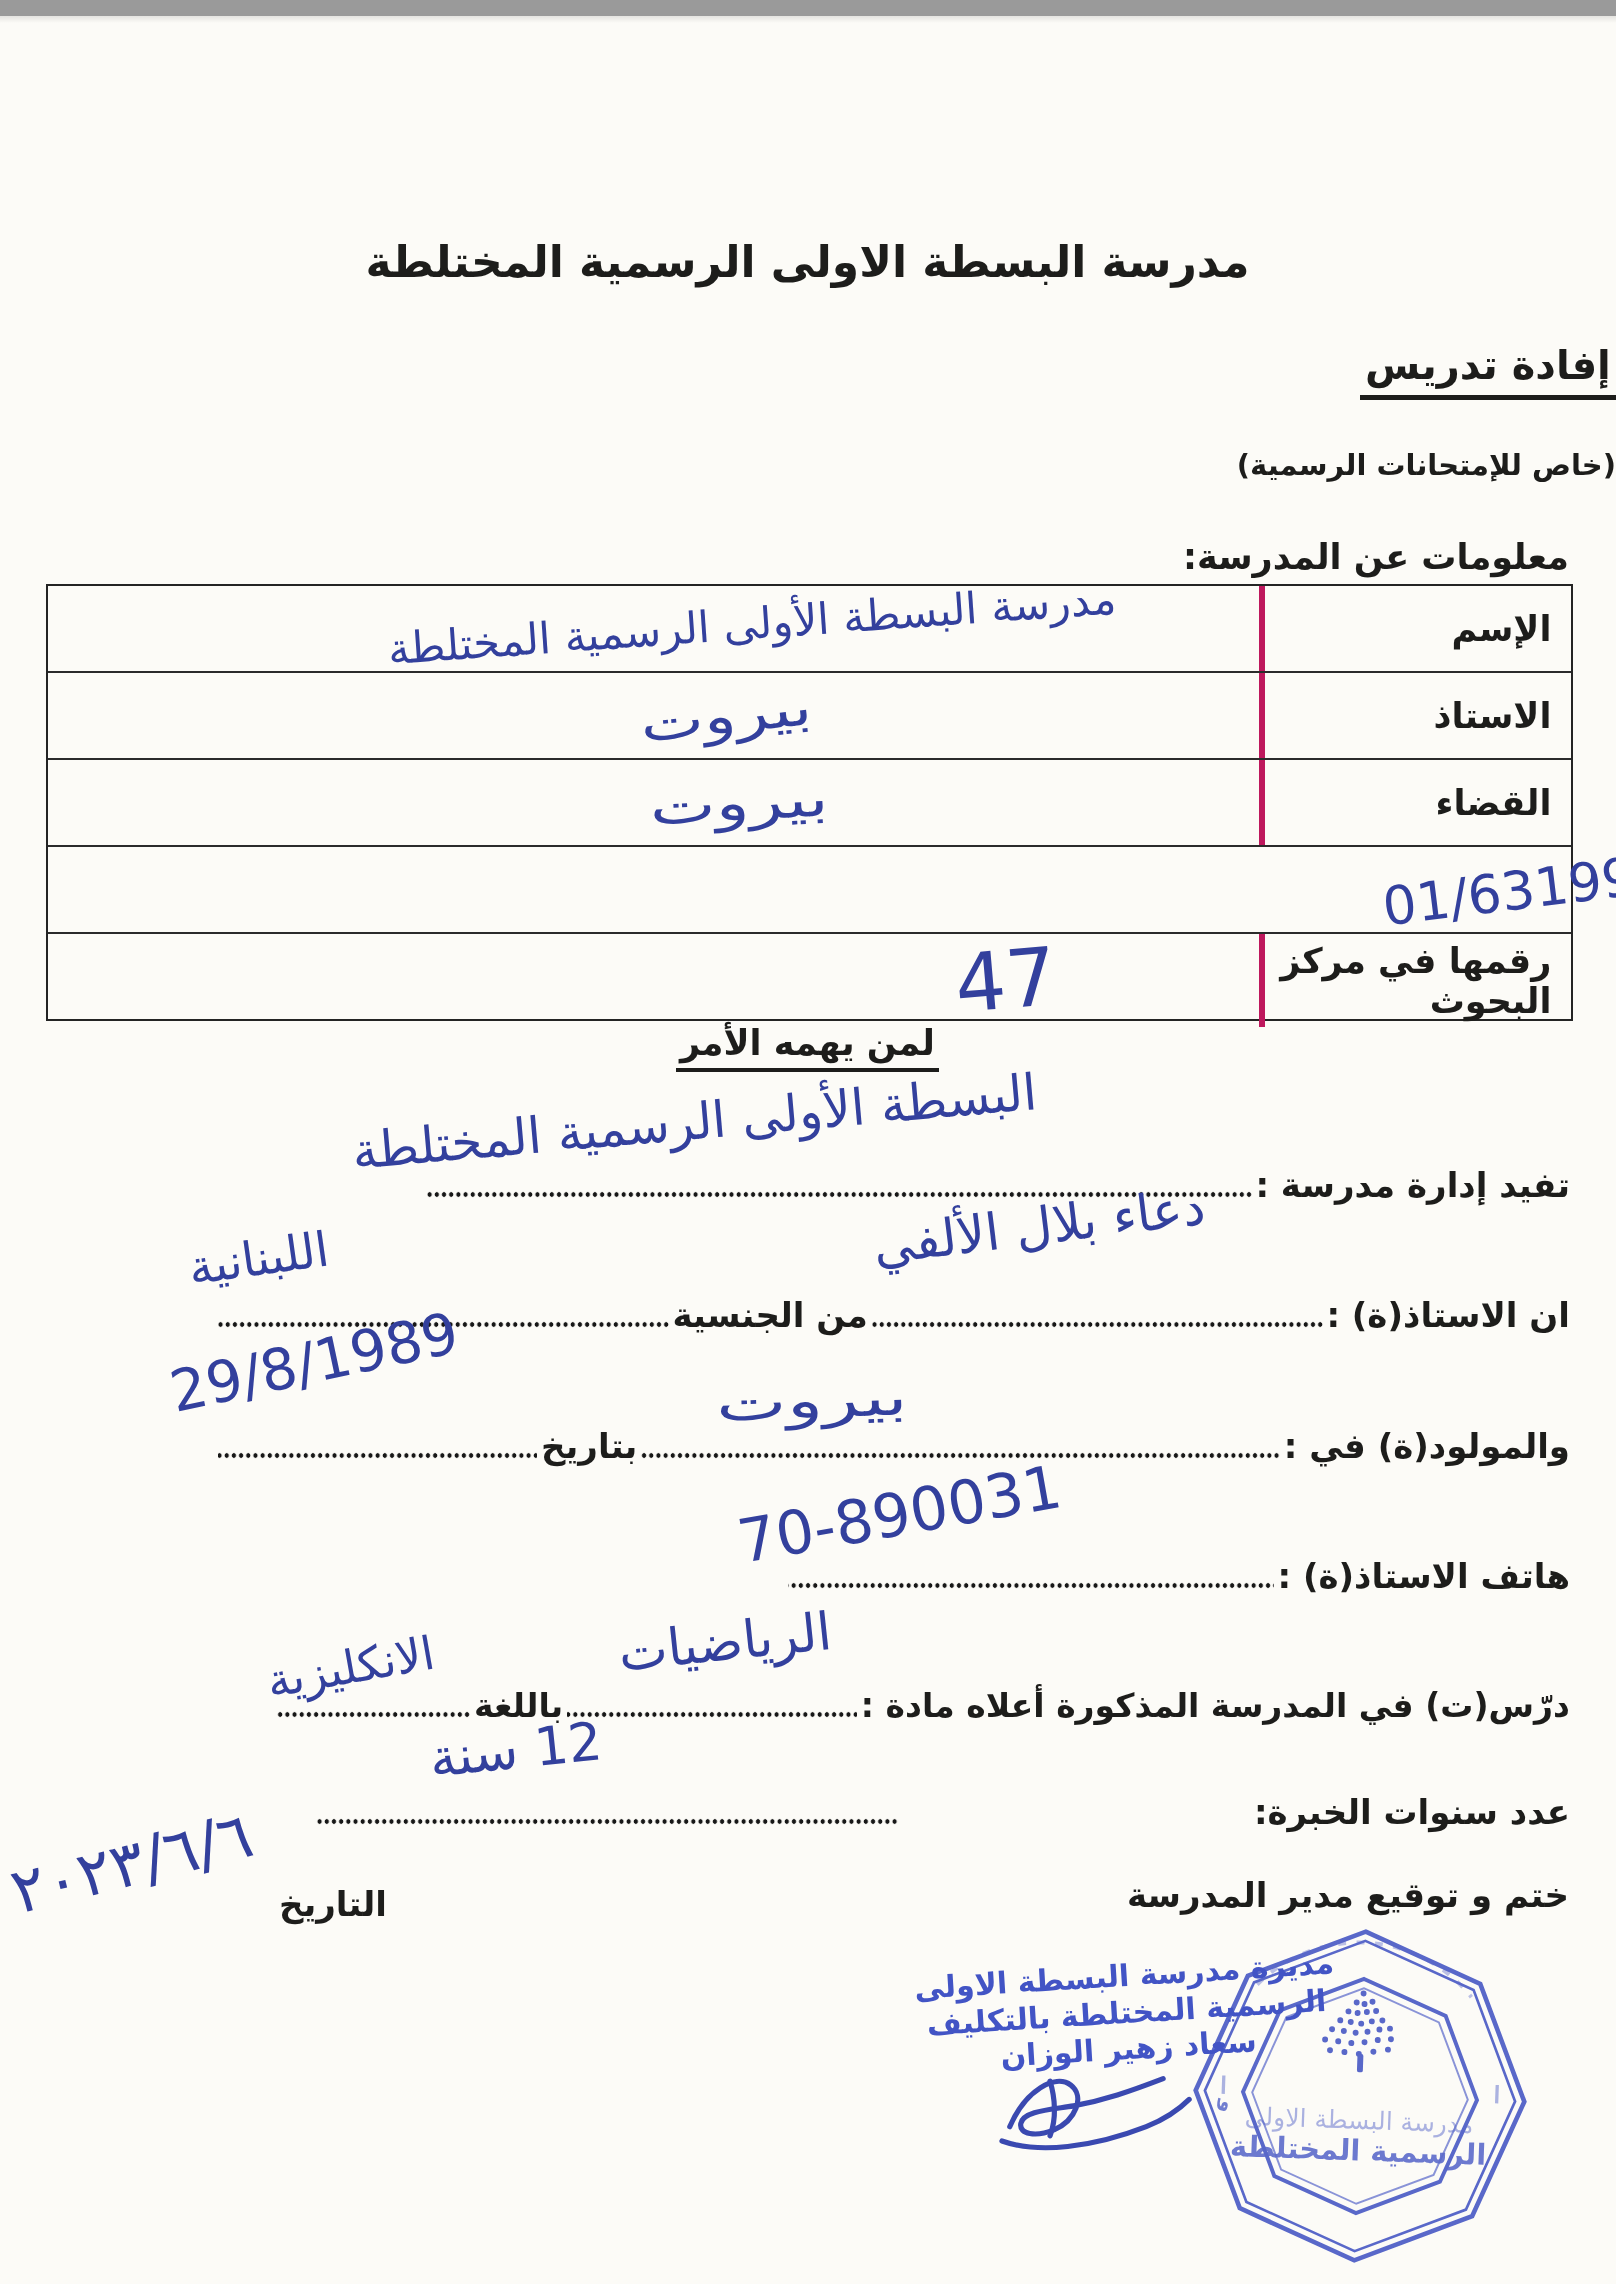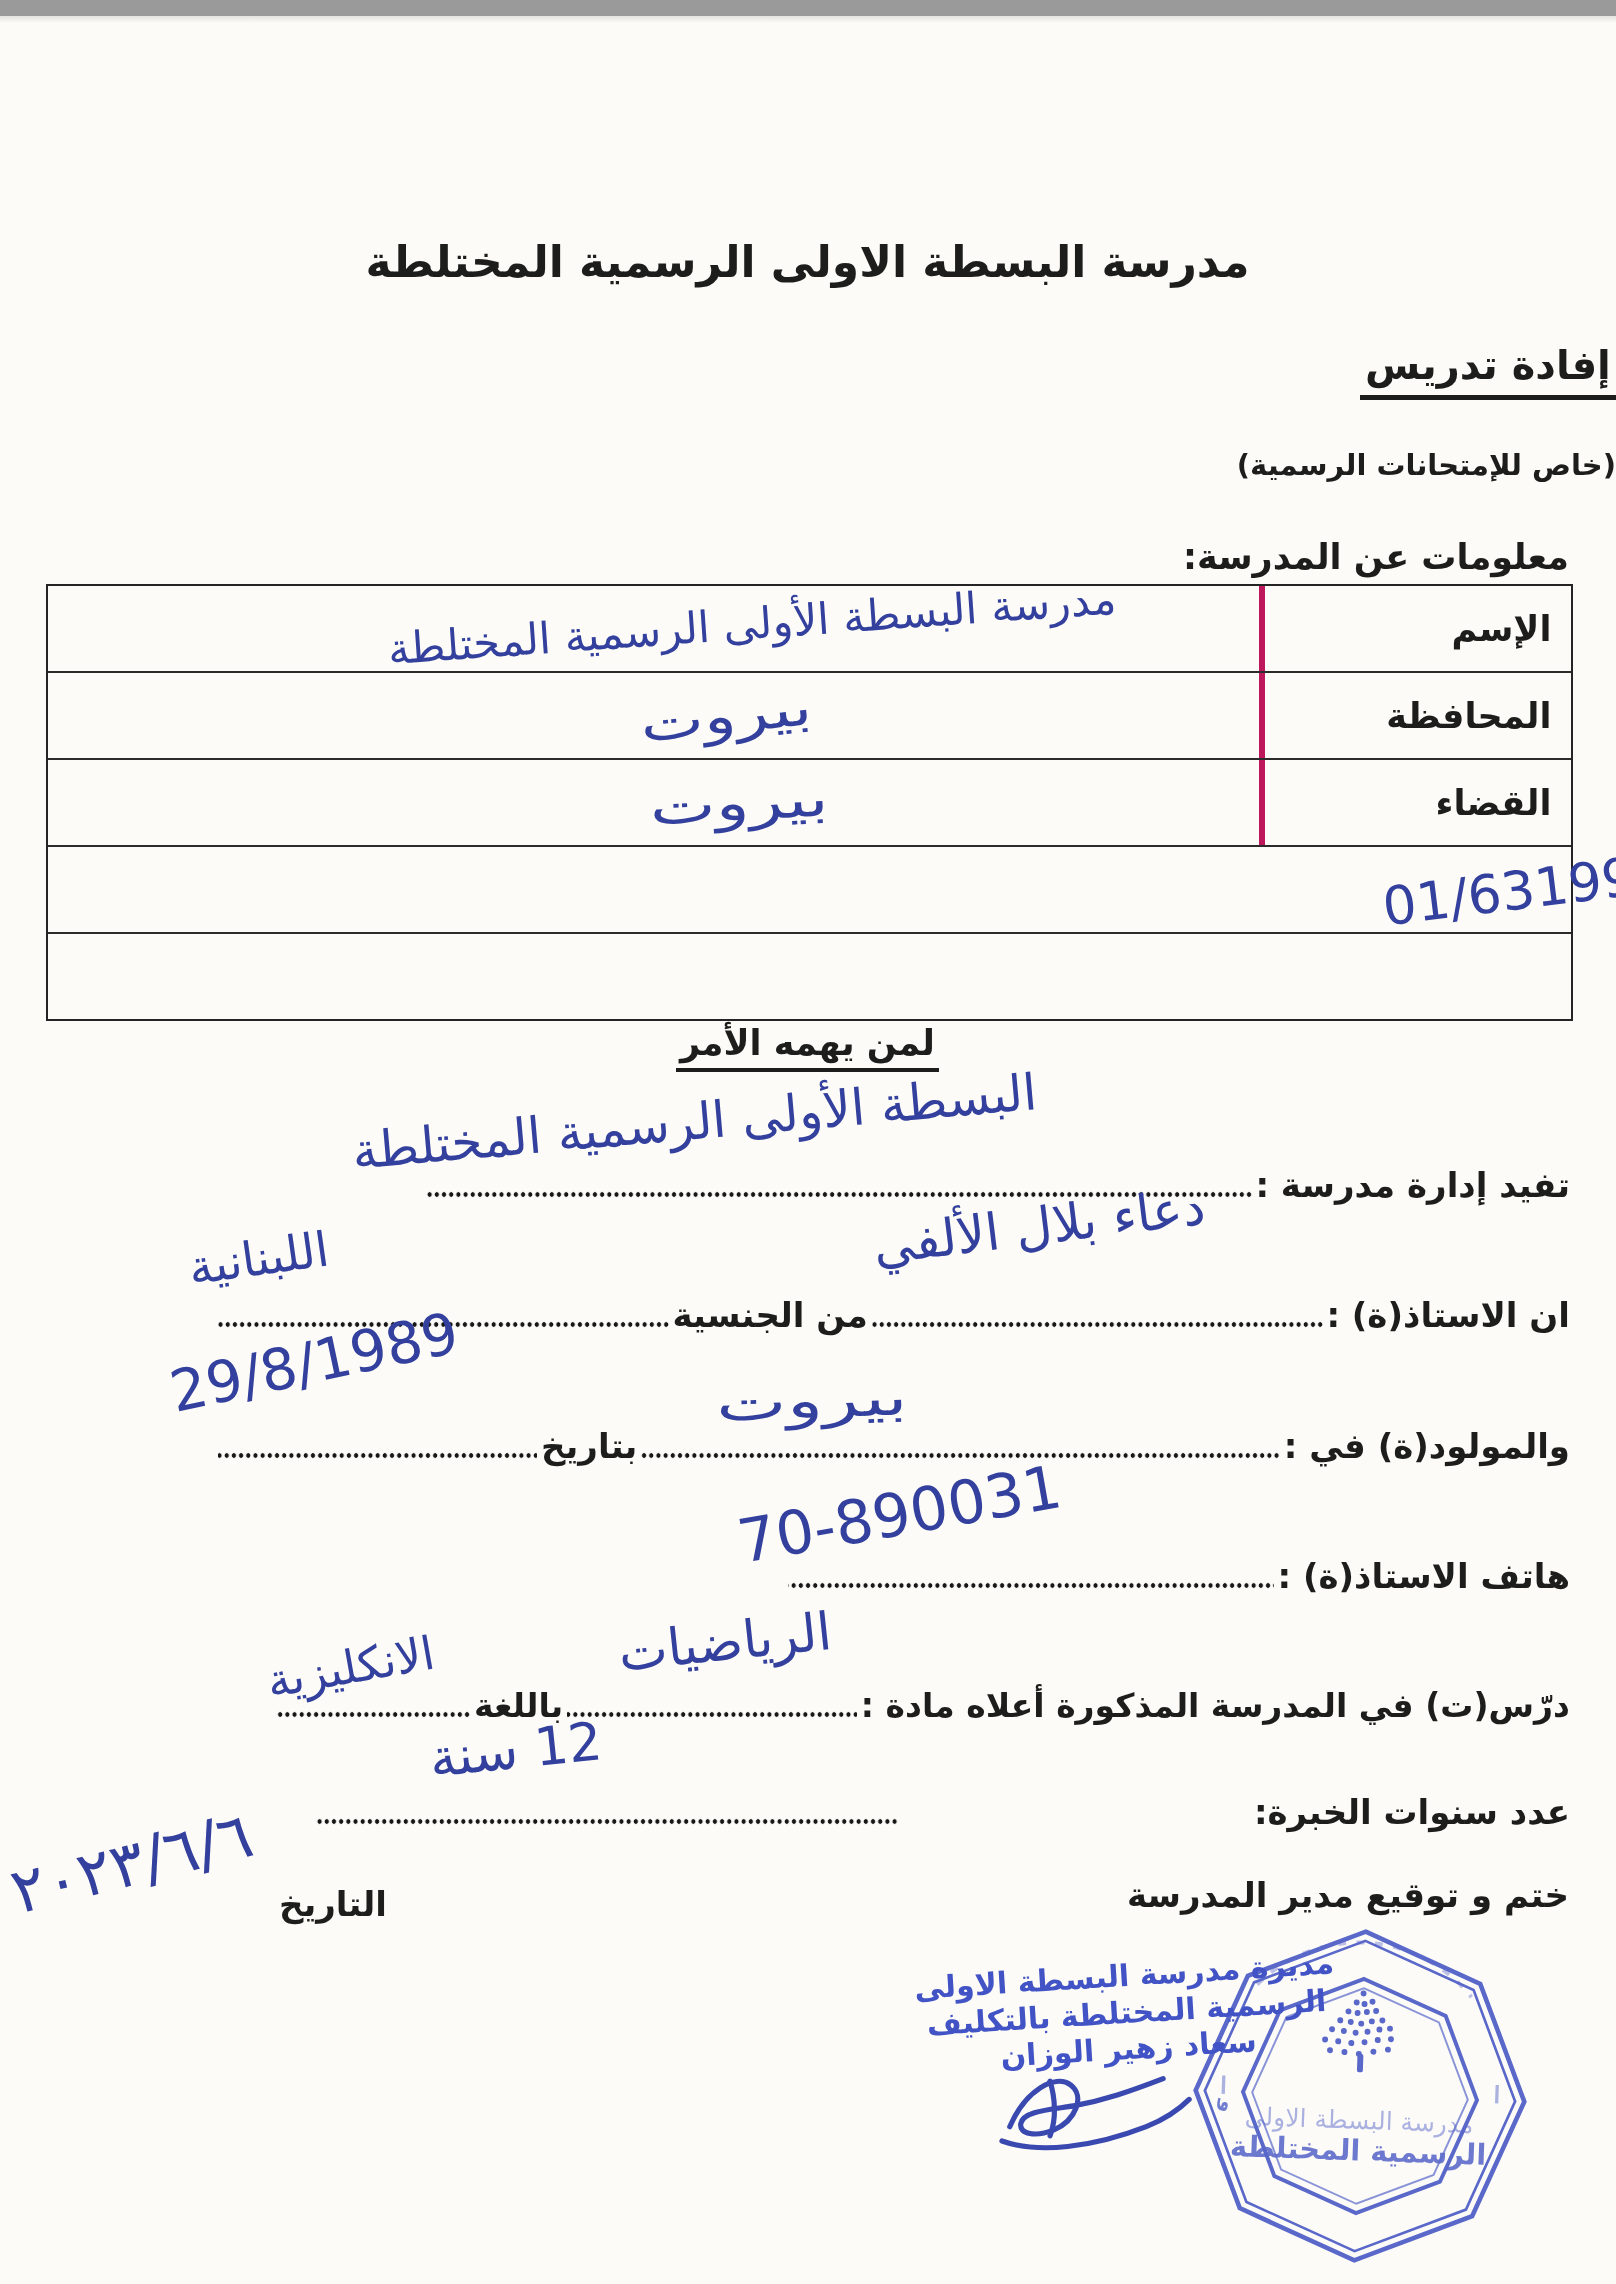--- a/index.html
+++ b/index.html
@@ -113,37 +113,38 @@
   <div class="info-heading">معلومات عن المدرسة:</div>
 
   <div class="info-table">
     <div class="trow">
       <div class="tlabel">الإسم</div>
       <div class="tvalue">
         <span class="hw v1">مدرسة البسطة الأولى الرسمية المختلطة</span>
       </div>
     </div>
     <div class="trow">
-      <div class="tlabel">المحافظة</div>
+      <div class="tlabel">الاستاذ</div>
       <div class="tvalue">
         <span class="hw v2">بيروت</span>
       </div>
     </div>
     <div class="trow">
       <div class="tlabel">القضاء</div>
       <div class="tvalue">
         <span class="hw v3">بيروت</span>
       </div>
     </div>
     <div class="trow">
       <div class="tvalue">
         <span class="hw v4 ltr">01/631996</span>
       </div>
     </div>
     <div class="trow">
+      <div class="tlabel">رقمها في مركز البحوث</div>
       <div class="tvalue">
         <span class="hw v5 ltr">47</span>
       </div>
     </div>
   </div>
 
   <div class="to-whom-wrap">
     <span class="to-whom">لمن يهمه الأمر</span>
   </div>
 

